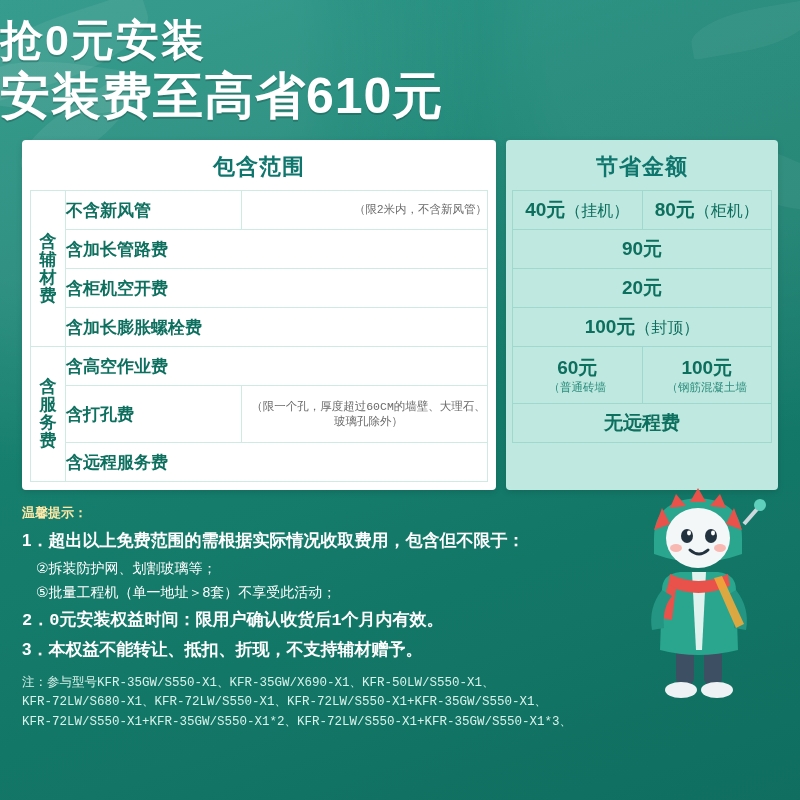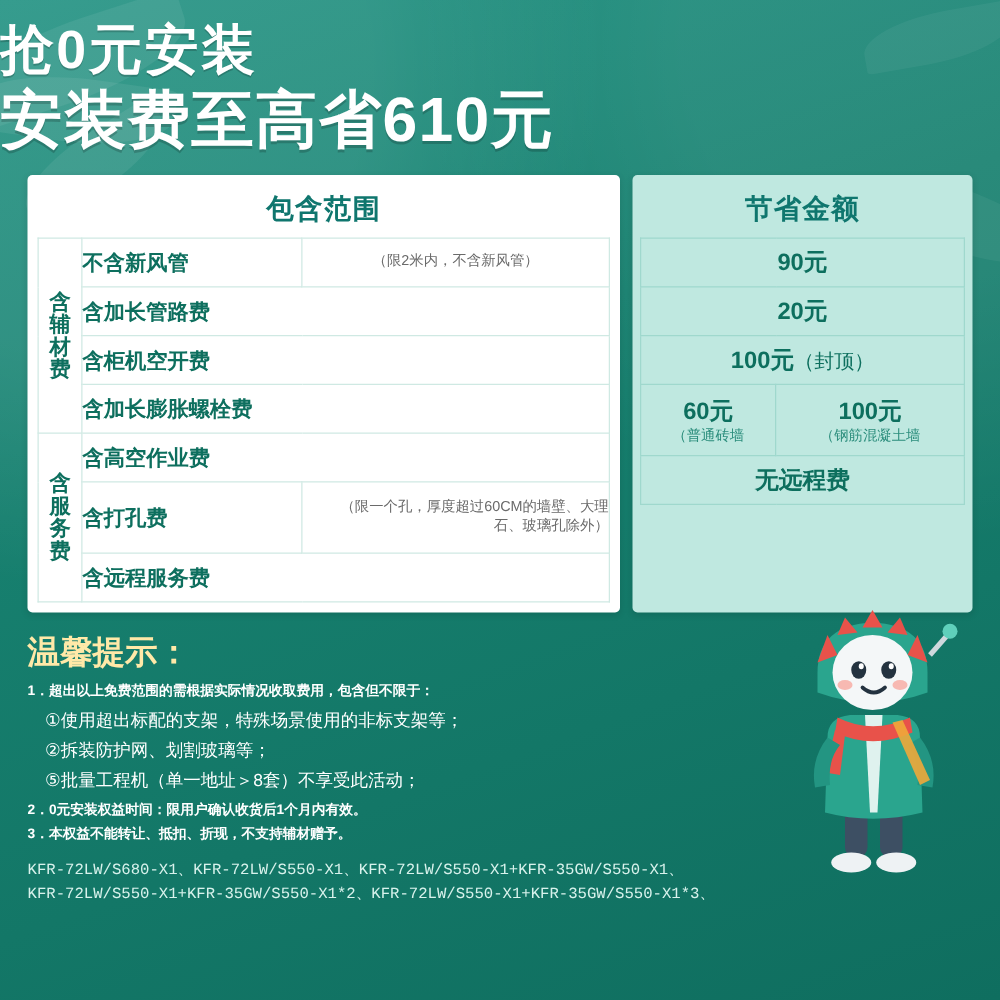--- a/index.html
+++ b/index.html
@@ -87,45 +87,45 @@
   .item{
     height:38px;
     font-size:17px;font-weight:bold;color:#0d6f5e;
     padding-left:12px;
     white-space:nowrap;
   }
   .note{
     font-size:11.5px;color:#6a6a6a;
     padding:3px 6px;
     line-height:1.35;
-    text-align:center;
-  }
-  .note.multi{text-align:right;padding-left:8px;}
+    text-align:right;
+  }
+  .note.multi{text-align:center;padding-left:8px;font-family:Liberation Mono, monospace;}
 
   
   .rtable td{
     border:1px solid #9fd8cd;
     text-align:center;
     color:#0d6f5e;
     padding:0;
   }
   .amt{font-size:19px;font-weight:bold;}
   .rcell{height:38px;}
   .sub{font-size:11.5px;color:#2b8d7c;display:block;margin-top:-1px;}
 
   
   .tips{
     position:relative;z-index:3;
     margin:14px 22px 0 22px;
     color:#ffffff;
   }
-  .tips-title{font-size:26px;font-weight:bold;color:#ffe9a8;margin-bottom:6px;}
-  .tips p{margin:0 0 2px 0;font-size:11px;font-weight:bold;line-height:1.58;}
+  .tips-title{font-size:13px;font-weight:bold;color:#ffe9a8;margin-bottom:6px;}
+  .tips p{margin:0 0 2px 0;font-size:17px;font-weight:bold;line-height:1.58;}
   .tips p.sub-item{font-weight:normal;font-size:14px;padding-left:14px;}
-  .tips p.gap{margin-top:5px;}
+  .tips p.gap{margin-top:5px;font-family:Liberation Mono, monospace;}
 
   .footnote{
     position:relative;z-index:3;
     margin:10px 22px 0 22px;
     color:#d8f2ec;
     font-size:12.5px;
     line-height:1.55;
     font-family:"Liberation Mono","DejaVu Sans Mono",monospace;
   }
 
@@ -192,20 +192,28 @@
           <td class="item" colspan="2">含远程服务费</td>
         </tr>
       </tbody>
         </table>
     </div>
 
     <div class="panel right">
       <div class="panel-title">节省金额</div>
       <table class="rtable">
         <tbody>
+            <tr>
+          <td class="rcell">
+            <span class="amt">40</span><span class="amt unit">元</span><span class="tag">（挂机）</span>
+          </td>
+          <td class="rcell">
+            <span class="amt">80</span><span class="amt unit">元</span><span class="tag">（柜机）</span>
+          </td>
+        </tr>
         <tr>
           <td class="rcell" colspan="2">
             <span class="amt">90</span><span class="amt unit">元</span>
           </td>
         </tr>
         <tr>
           <td class="rcell" colspan="2">
             <span class="amt">20</span><span class="amt unit">元</span>
           </td>
         </tr>
@@ -230,21 +238,20 @@
           </td>
         </tr>
       </tbody>
         </table>
     </div>
   </div>
 
   <div class="tips">
     <div class="tips-title">温馨提示：</div>
     <p>1．超出以上免费范围的需根据实际情况收取费用，包含但不限于：</p>
-    <p class="sub-item">①使用超出标配的支架，特殊场景使用的非标支架等；</p>
     <p class="sub-item">②拆装防护网、划割玻璃等；</p>
     <p class="sub-item">⑤批量工程机（单一地址＞8套）不享受此活动；</p>
     <p class="gap">2．0元安装权益时间：限用户确认收货后1个月内有效。</p>
     <p>3．本权益不能转让、抵扣、折现，不支持辅材赠予。</p>
   </div>
 
   <svg class="mascot" viewBox="0 0 160 230">
 
     <rect x="58" y="168" width="18" height="40" rx="8" fill="#3d4f63"></rect>
     <rect x="86" y="168" width="18" height="40" rx="8" fill="#3d4f63"></rect>
@@ -277,18 +284,19 @@
     <ellipse cx="95" cy="55" rx="2" ry="2.4" fill="#ffffff"></ellipse>
     <path d="M72 72 Q81 80 90 72" stroke="#23323f" stroke-width="3" fill="none" stroke-linecap="round"></path>
     <ellipse cx="58" cy="70" rx="6" ry="4" fill="#f7a9a0" opacity="0.8"></ellipse>
     <ellipse cx="102" cy="70" rx="6" ry="4" fill="#f7a9a0" opacity="0.8"></ellipse>
 
     <line x1="126" y1="46" x2="140" y2="30" stroke="#cfd8dd" stroke-width="4"></line>
     <circle cx="142" cy="27" r="6" fill="#5fd0bb"></circle>
   </svg>
 
   <div class="footnote">
+    <div>注：参与型号KFR-35GW/S550-X1、KFR-35GW/X690-X1、KFR-50LW/S550-X1、</div>
     <div>KFR-72LW/S680-X1、KFR-72LW/S550-X1、KFR-72LW/S550-X1+KFR-35GW/S550-X1、</div>
     <div>KFR-72LW/S550-X1+KFR-35GW/S550-X1*2、KFR-72LW/S550-X1+KFR-35GW/S550-X1*3、</div>
 
   </div>
 
 </div>
 
 </body></html>

